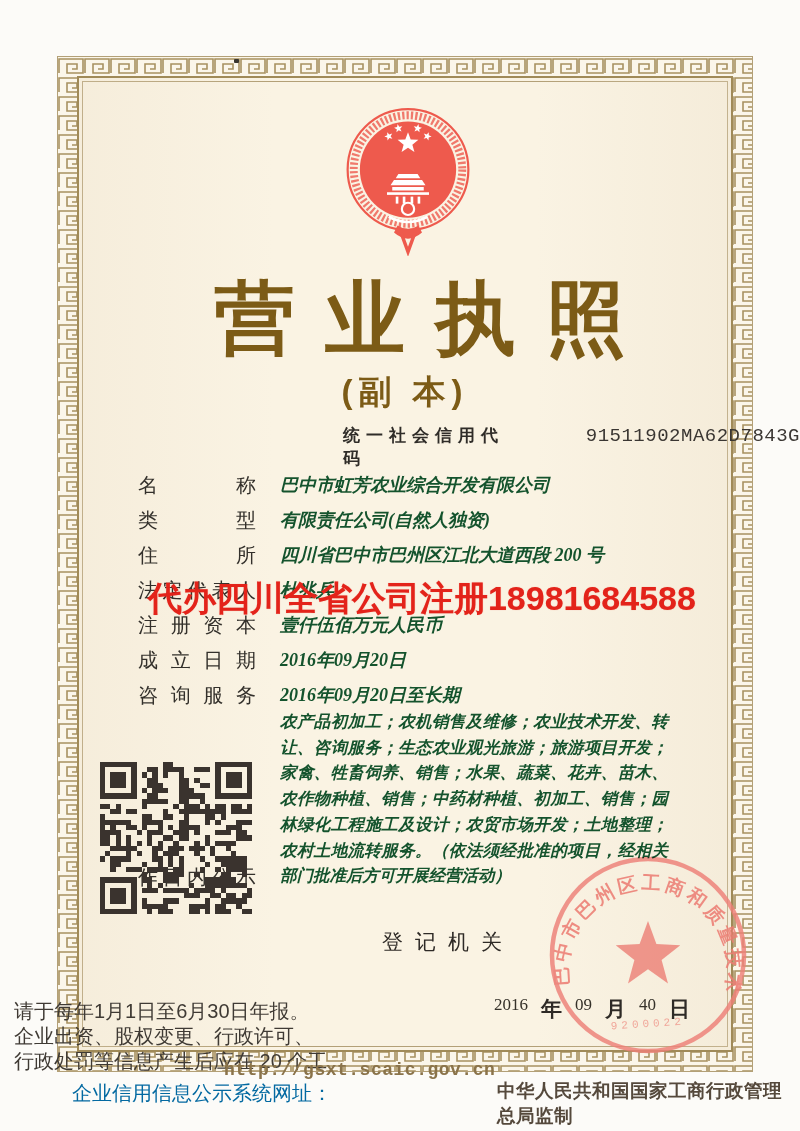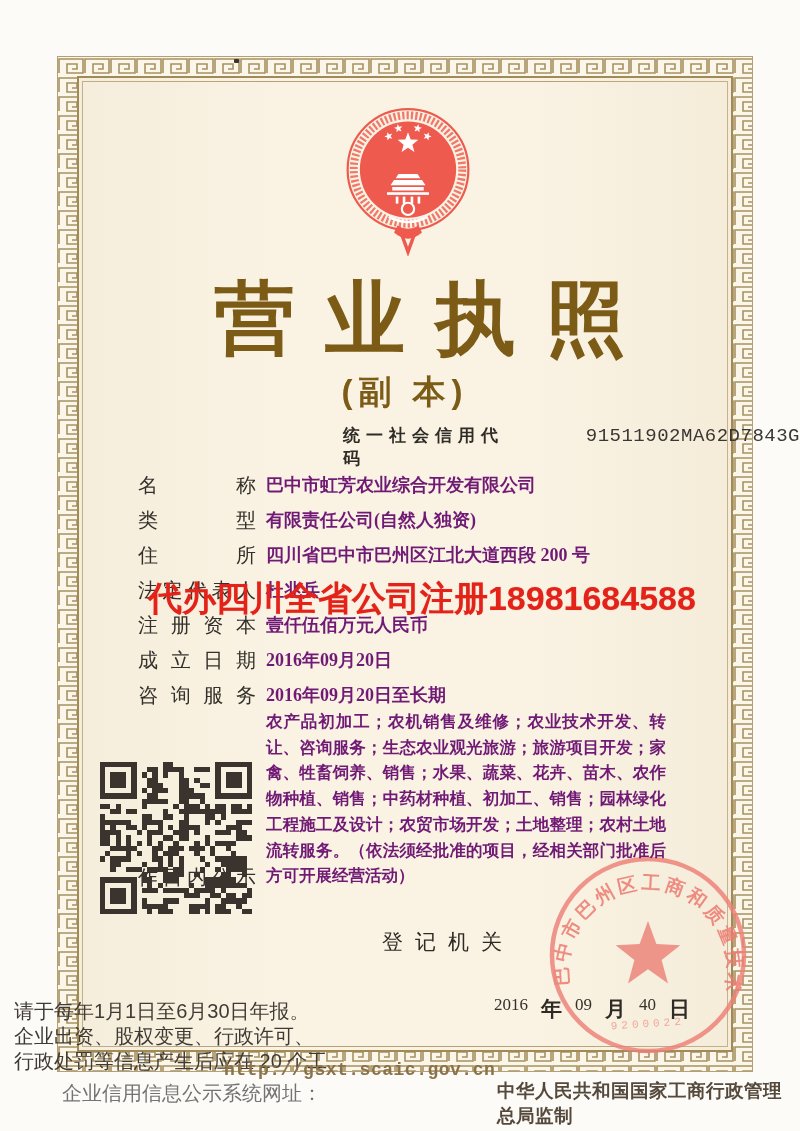--- a/index.html
+++ b/index.html
@@ -34,21 +34,21 @@
   .credit-label{font-size:17px;font-weight:600;color:#2f2c28;letter-spacing:6px;
     font-family:"Liberation Sans","DejaVu Sans",sans-serif;}
   .credit-value{font-size:19px;color:#3a3632;font-family:"Liberation Mono","DejaVu Sans Mono",monospace;letter-spacing:.5px;margin-left:43px;}
 
   
   .fields{position:absolute;left:138px;top:462px;width:530px;}
   .frow{display:flex;align-items:flex-end;min-height:35px;}
   .flabel{width:118px;flex:0 0 118px;font-size:20px;color:#33302b;
     font-family:"Liberation Sans","DejaVu Sans",sans-serif;font-weight:500;
     text-align:justify;text-align-last:justify;line-height:1.2;margin-top:6px;}
-  .fvalue{margin-left:10px;font-size:18px;font-weight:600;color:#701a75;line-height:1.35;margin-top:2px;}
+  .fvalue{margin-left:24px;font-size:18px;font-weight:600;color:#14532d;line-height:1.35;margin-top:2px;font-style:italic;}
   .fvalue.scope{font-size:16.5px;font-weight:600;line-height:1.56;text-align:justify;width:400px;}
 
   
   .watermark{position:absolute;top:576px;left:50%;transform:translateX(-46%);
     font-family:"Liberation Sans","DejaVu Sans",sans-serif;
     font-size:34px;font-weight:700;color:#e3231a;white-space:nowrap;letter-spacing:0;
     text-shadow:0 0 1px rgba(227,35,26,.4);z-index:6;}
 
   
   .qr{position:absolute;left:100px;top:762px;width:152px;height:152px;}
@@ -63,23 +63,23 @@
   .seal{position:absolute;left:538px;top:845px;width:220px;height:220px;z-index:5;
     mix-blend-mode:multiply;opacity:.92;}
 
   
   .notice{position:absolute;left:14px;top:999px;width:400px;z-index:7;
     font-family:"Liberation Sans","DejaVu Sans",sans-serif;
     font-size:20px;color:#3f3a34;line-height:25px;font-weight:500;}
   .publicity-url{position:absolute;left:224px;top:1060px;z-index:7;
     font-family:"Liberation Mono","DejaVu Sans Mono",monospace;
     font-size:18px;font-weight:700;color:#8a734a;letter-spacing:.5px;}
-  .publicity-label{position:absolute;left:62px;top:1080px;z-index:7;
+  .publicity-label{position:absolute;left:72px;top:1080px;z-index:7;
     font-family:"Liberation Sans","DejaVu Sans",sans-serif;
-    font-size:20px;color:#737373;font-weight:500;}
+    font-size:20px;color:#0369a1;font-weight:500;}
   .issuer{position:absolute;left:497px;top:1078px;z-index:7;
     font-family:"Liberation Sans","DejaVu Sans",sans-serif;
     font-size:18.5px;color:#55493c;font-weight:600;letter-spacing:.5px;}
 
   .speck{position:absolute;left:234px;top:59px;width:5px;height:4px;background:#3a362f;border-radius:1px;z-index:3;}
   .content{position:relative;z-index:2;}
 </style>
 </head>
 <body>
 

